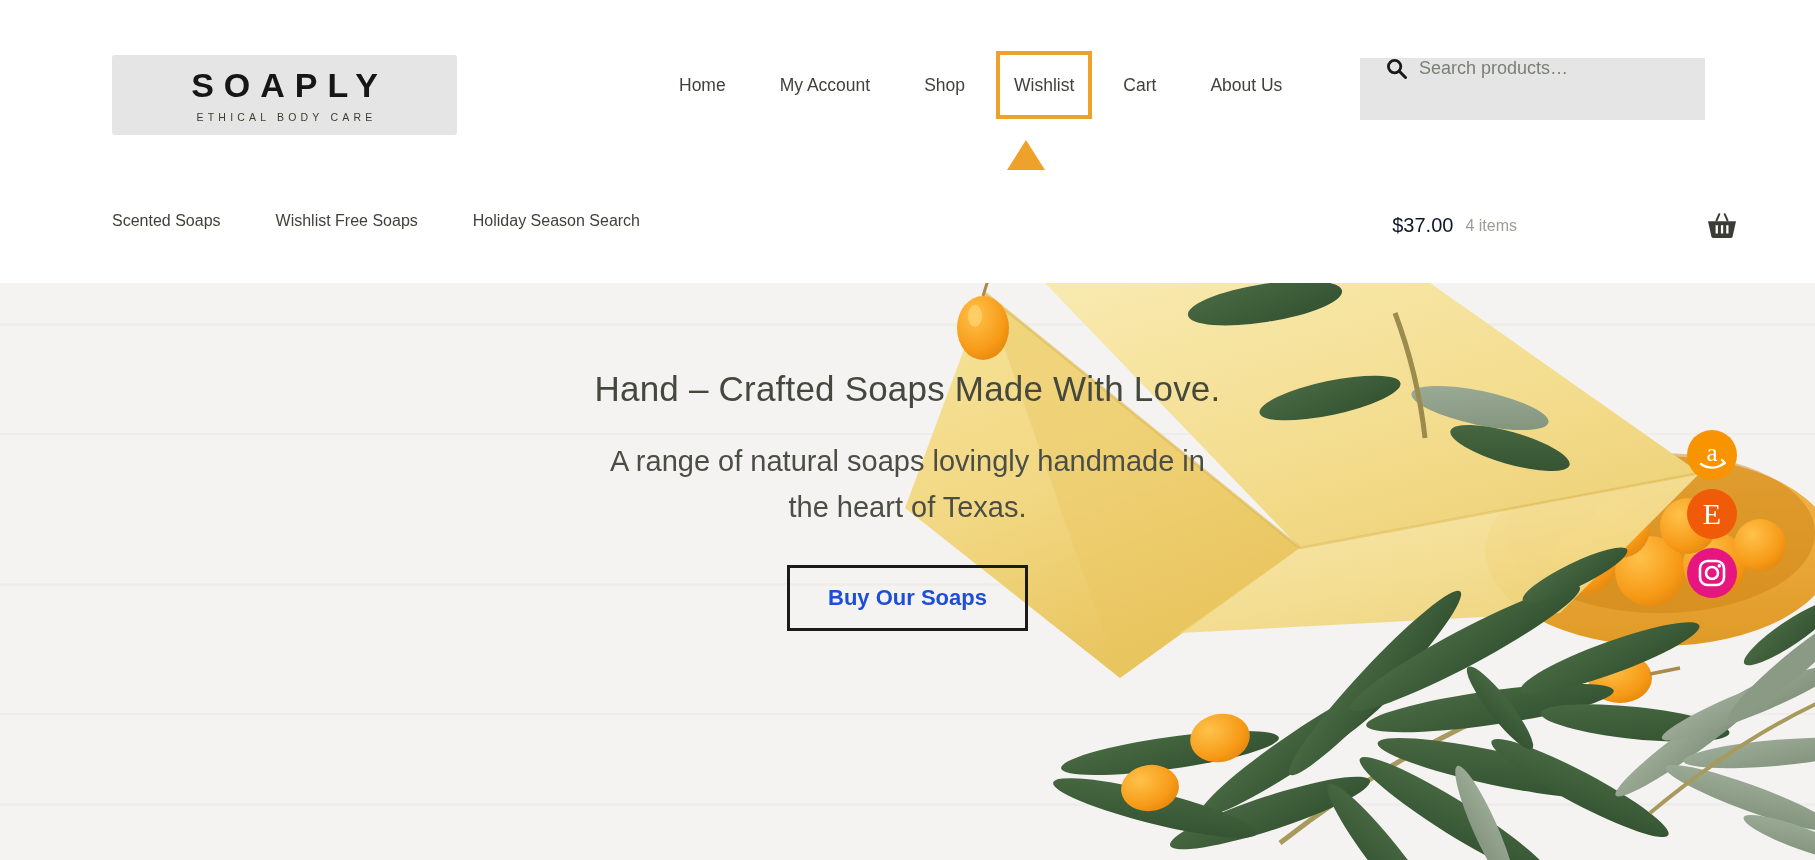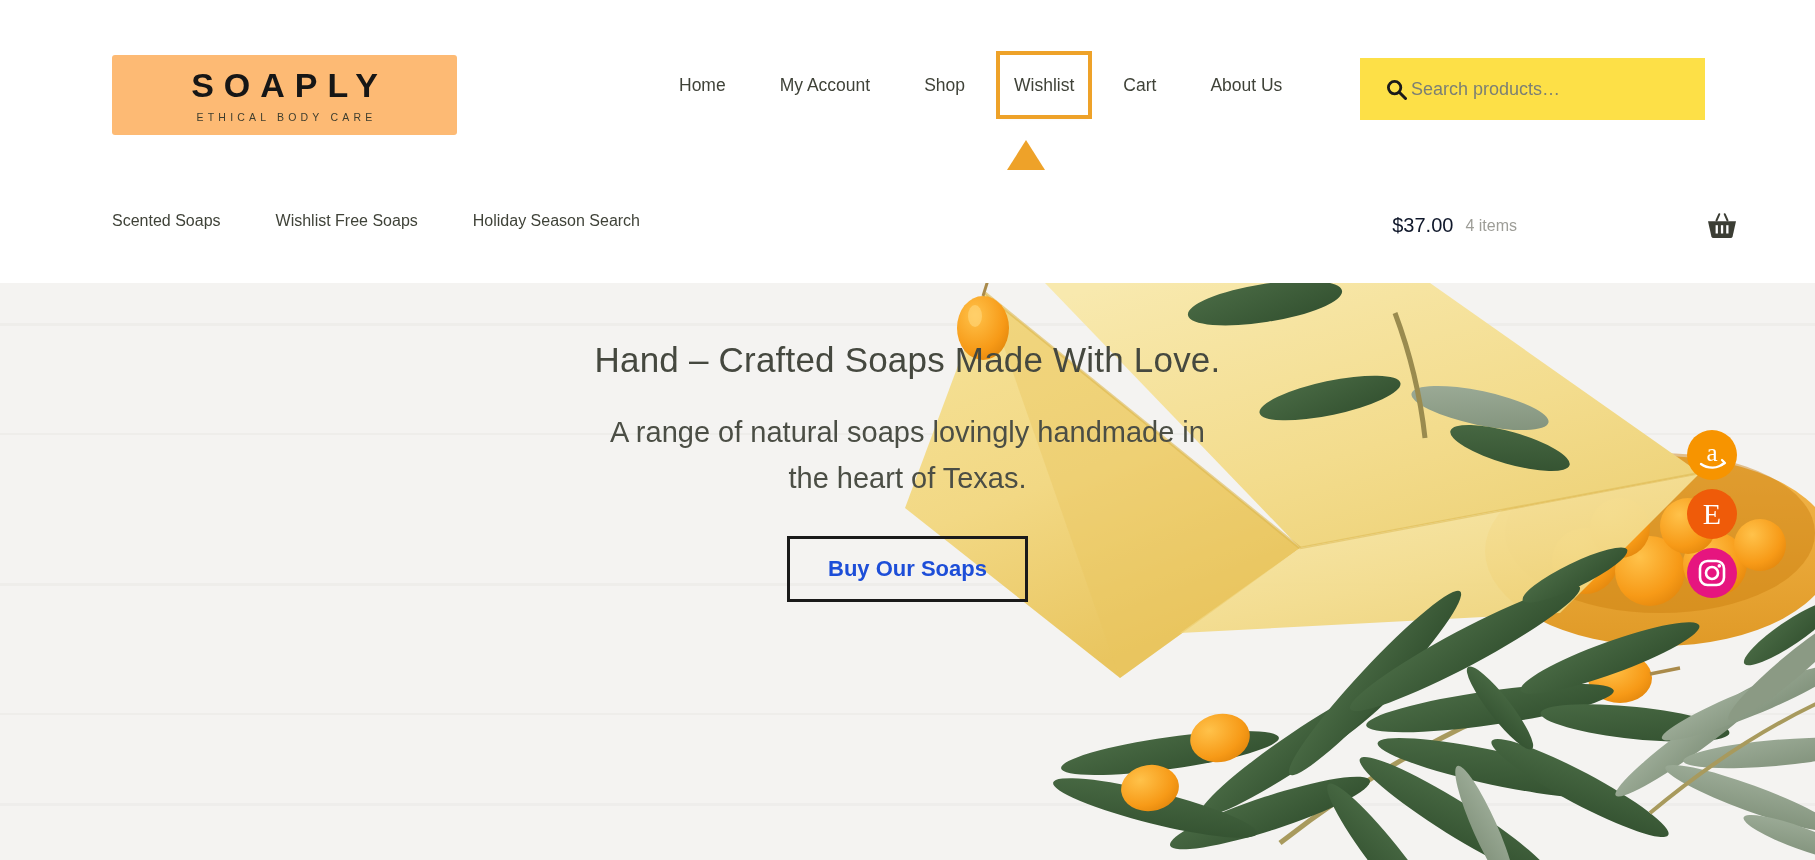--- a/index.html
+++ b/index.html
@@ -12,21 +12,21 @@
   .page { position:relative; width:1815px; height:860px; background:#fff; }
 
   
   .header-top {
     position:absolute; left:0; top:0; width:1815px; height:170px;
     background:#fff;
   }
   .logo {
     position:absolute; left:112px; top:55px;
     width:345px; height:80px;
-    background:#fdba74;
+    background:#e5e5e5;
     border-radius:3px;
     display:flex; flex-direction:column;
     align-items:center; justify-content:center;
   }
   .logo-main {
     font-size:34px; font-weight:bold; letter-spacing:10px;
     color:#161616; line-height:1; padding-left:10px;
     font-family:"Liberation Sans", sans-serif;
   }
   .logo-sub {
@@ -55,23 +55,23 @@
   }
 
   .arrow-annot {
     position:absolute; left:1007px; top:140px;
     width:38px; height:96px;
   }
 
   .searchbox {
     position:absolute; left:1360px; top:58px;
     width:345px; height:62px;
-    background:#fde047;
-    display:flex; align-items:center;
-    padding-left:26px; gap:4px;
+    background:#e5e5e5;
+    display:flex; 
+    padding-left:26px; gap:12px;
     cursor:text;
   }
   .search-ph {
     font-size:18px; color:#7b7f74;
     font-family:"Liberation Sans", sans-serif;
   }
 
   
   .header-bottom {
     position:absolute; left:0; top:170px; width:1815px; height:113px;
@@ -101,21 +101,21 @@
 
   
   .hero {
     position:absolute; left:0; top:283px; width:1815px; height:577px;
     overflow:hidden; background:#efeeec;
   }
   .hero-bg { position:absolute; inset:0; }
   .hero-content {
     position:absolute; left:0; top:0; width:1815px; height:577px;
     display:flex; flex-direction:column; align-items:center;
-    padding-top:57px;
+    padding-top:86px;
     pointer-events:none;
   }
   .hero-title {
     font-size:35px; color:#45483f; font-weight:normal;
     letter-spacing:0.2px; white-space:nowrap;
     font-family:"Liberation Sans", sans-serif;
   }
   .hero-sub {
     font-size:29px; color:#4b4e45; text-align:center;
     line-height:1.58; margin-top:30px; width:640px;

